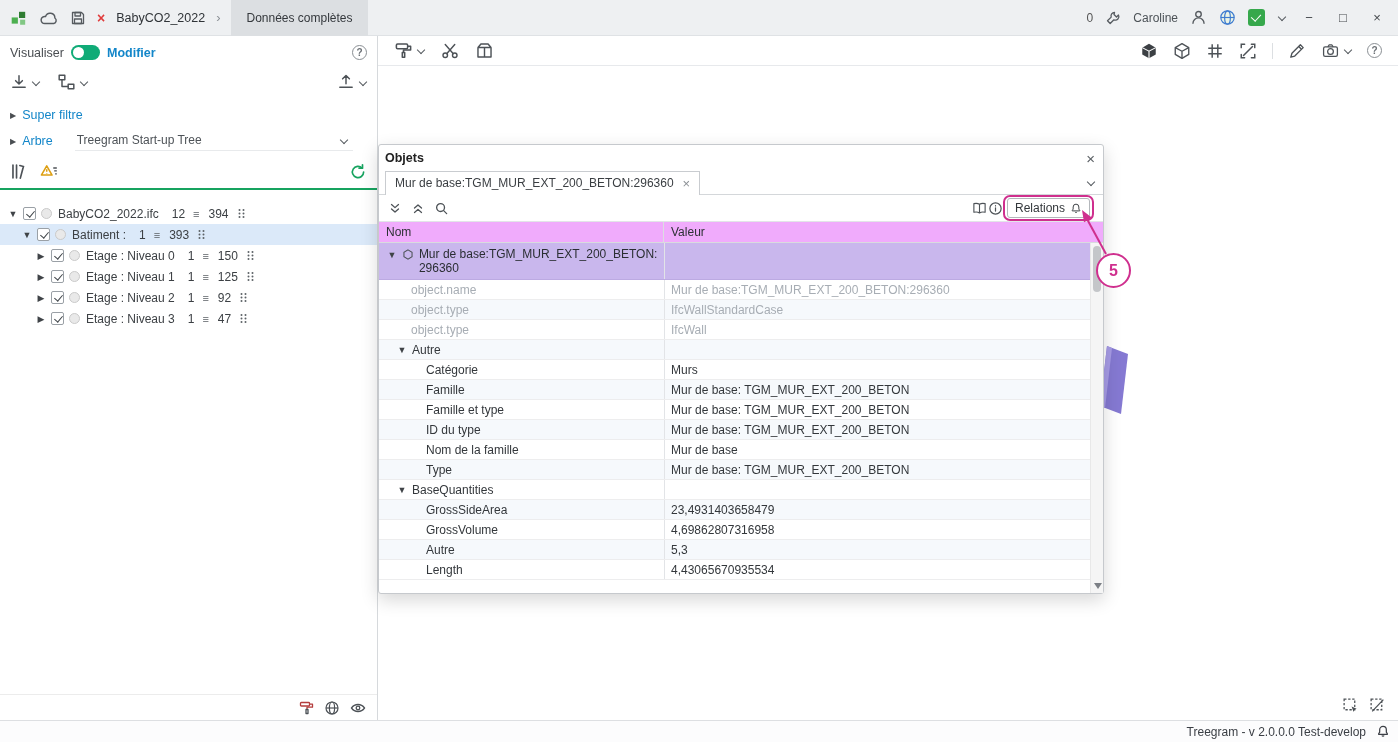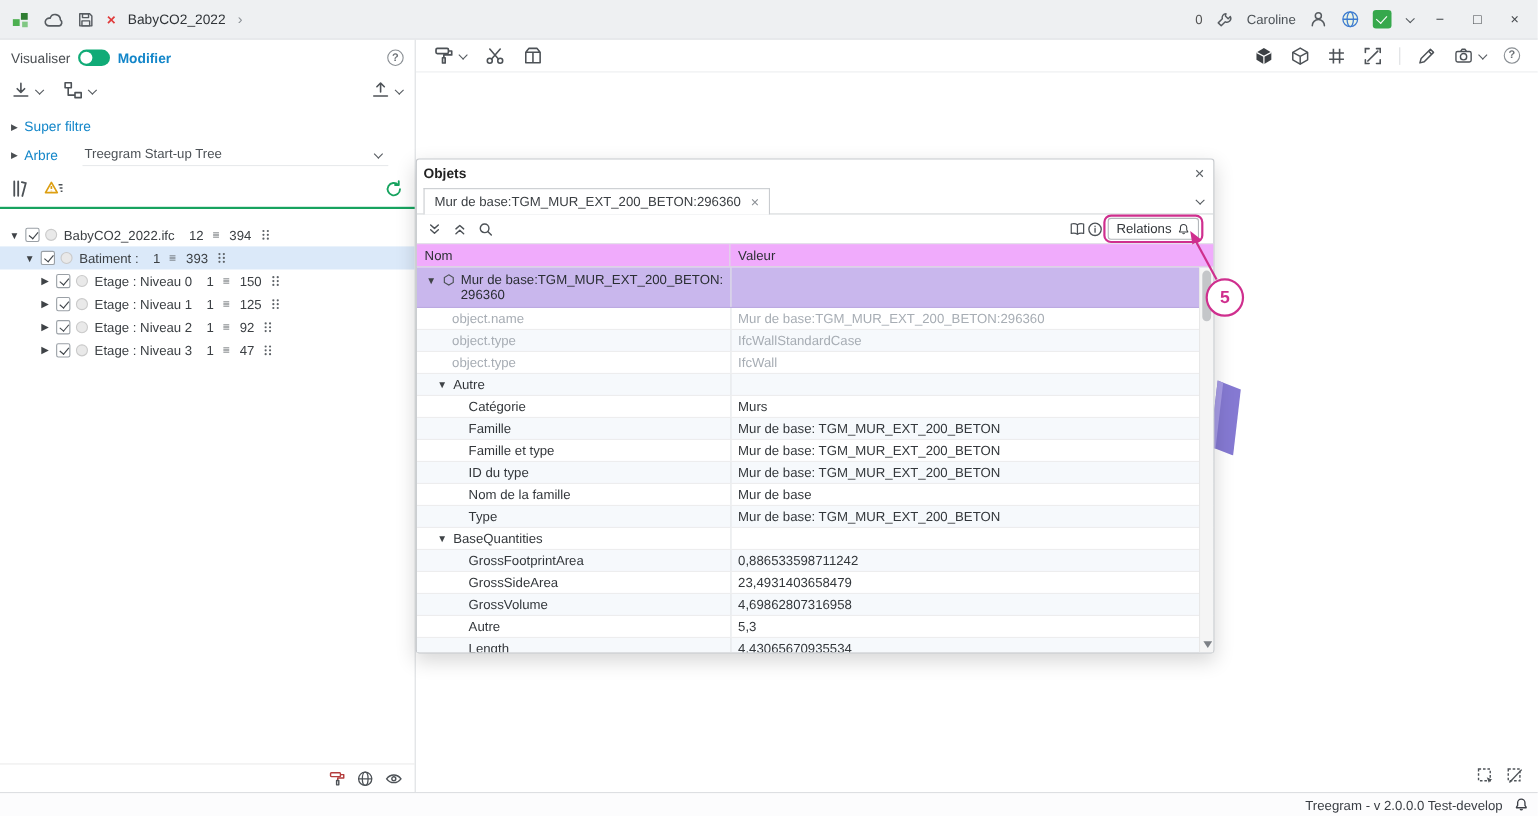--- a/index.html
+++ b/index.html
@@ -121,20 +121,21 @@
   <span class="icon">
     <svg width="16" height="16" viewBox="0 0 16 16" fill="none" stroke="#565b60" stroke-width="1.3" stroke-linejoin="round">
         <path d="M2.5 2.5h9l2 2v9h-11z"></path>
         <rect x="5" y="2.5" width="5.5" height="3.5"></rect>
         <rect x="4.5" y="9" width="7" height="4.5"></rect>
       </svg>
   </span>
   <span class="red-x">×</span>
   <span class="tb-proj">BabyCO2_2022</span>
   <span class="tb-sep">›</span>
+  <span class="tab-chip">Données complètes</span>
 
   <span class="tb-right">
     <span class="tb-count">0</span>
     <span class="icon">
       <svg width="16" height="16" viewBox="0 0 16 16" fill="none" stroke="#565b60" stroke-width="1.3" stroke-linejoin="round">
           <path d="M9.5 2.5a3.5 3.5 0 0 0-3.3 4.6l-3.7 3.7 2.7 2.7 3.7-3.7A3.5 3.5 0 0 0 13.5 5l-2 2L9 4.5z"></path>
         </svg>
     </span>
     <span class="tb-user">Caroline</span>
     <span class="icon">
@@ -584,24 +585,20 @@
 
     <div class="prow">
       <div class="pname grp">
         <span class="tri">▼</span>
         <span>BaseQuantities</span>
       </div>
       <div class="pval"></div>
     </div>
 
     <div class="prow">
-      <div class="pname i2">GrossFootprintArea</div>
-      <div class="pval">0,886533598711242</div>
-    </div>
-    <div class="prow">
       <div class="pname i2">GrossSideArea</div>
       <div class="pval">23,4931403658479</div>
     </div>
     <div class="prow">
       <div class="pname i2">GrossVolume</div>
       <div class="pval">4,69862807316958</div>
     </div>
     <div class="prow">
       <div class="pname i2">Autre</div>
       <div class="pval">5,3</div>

